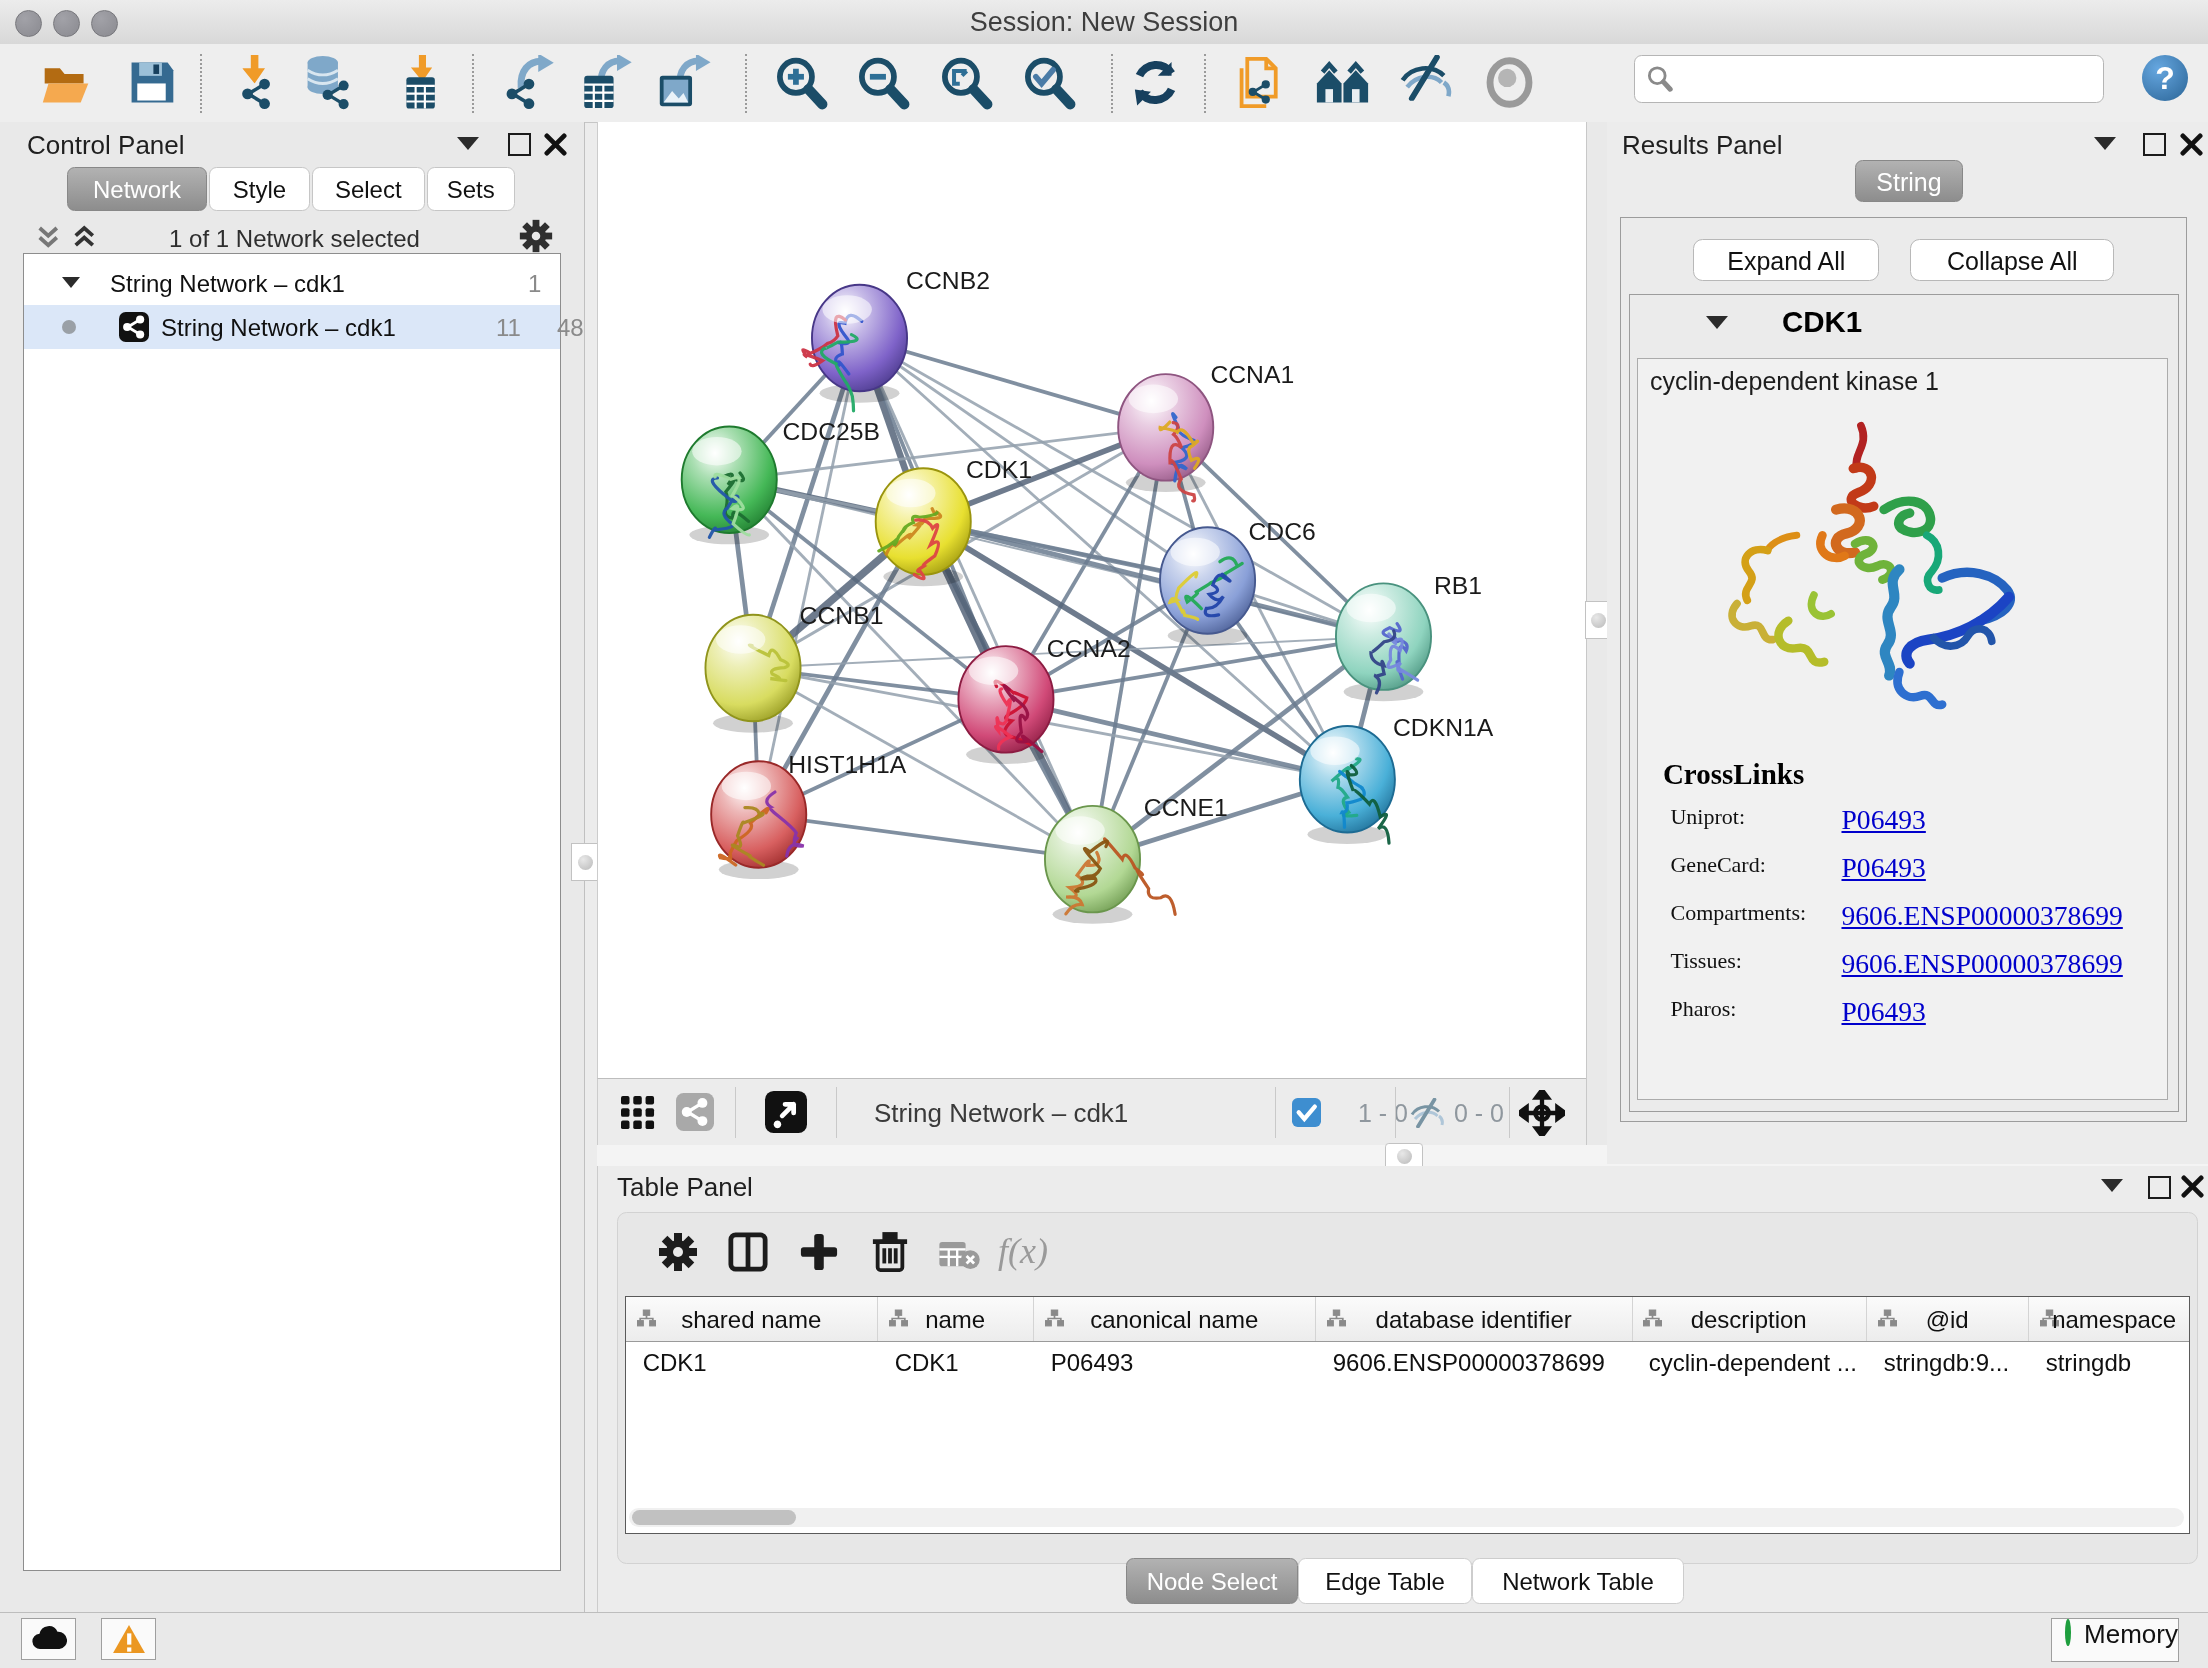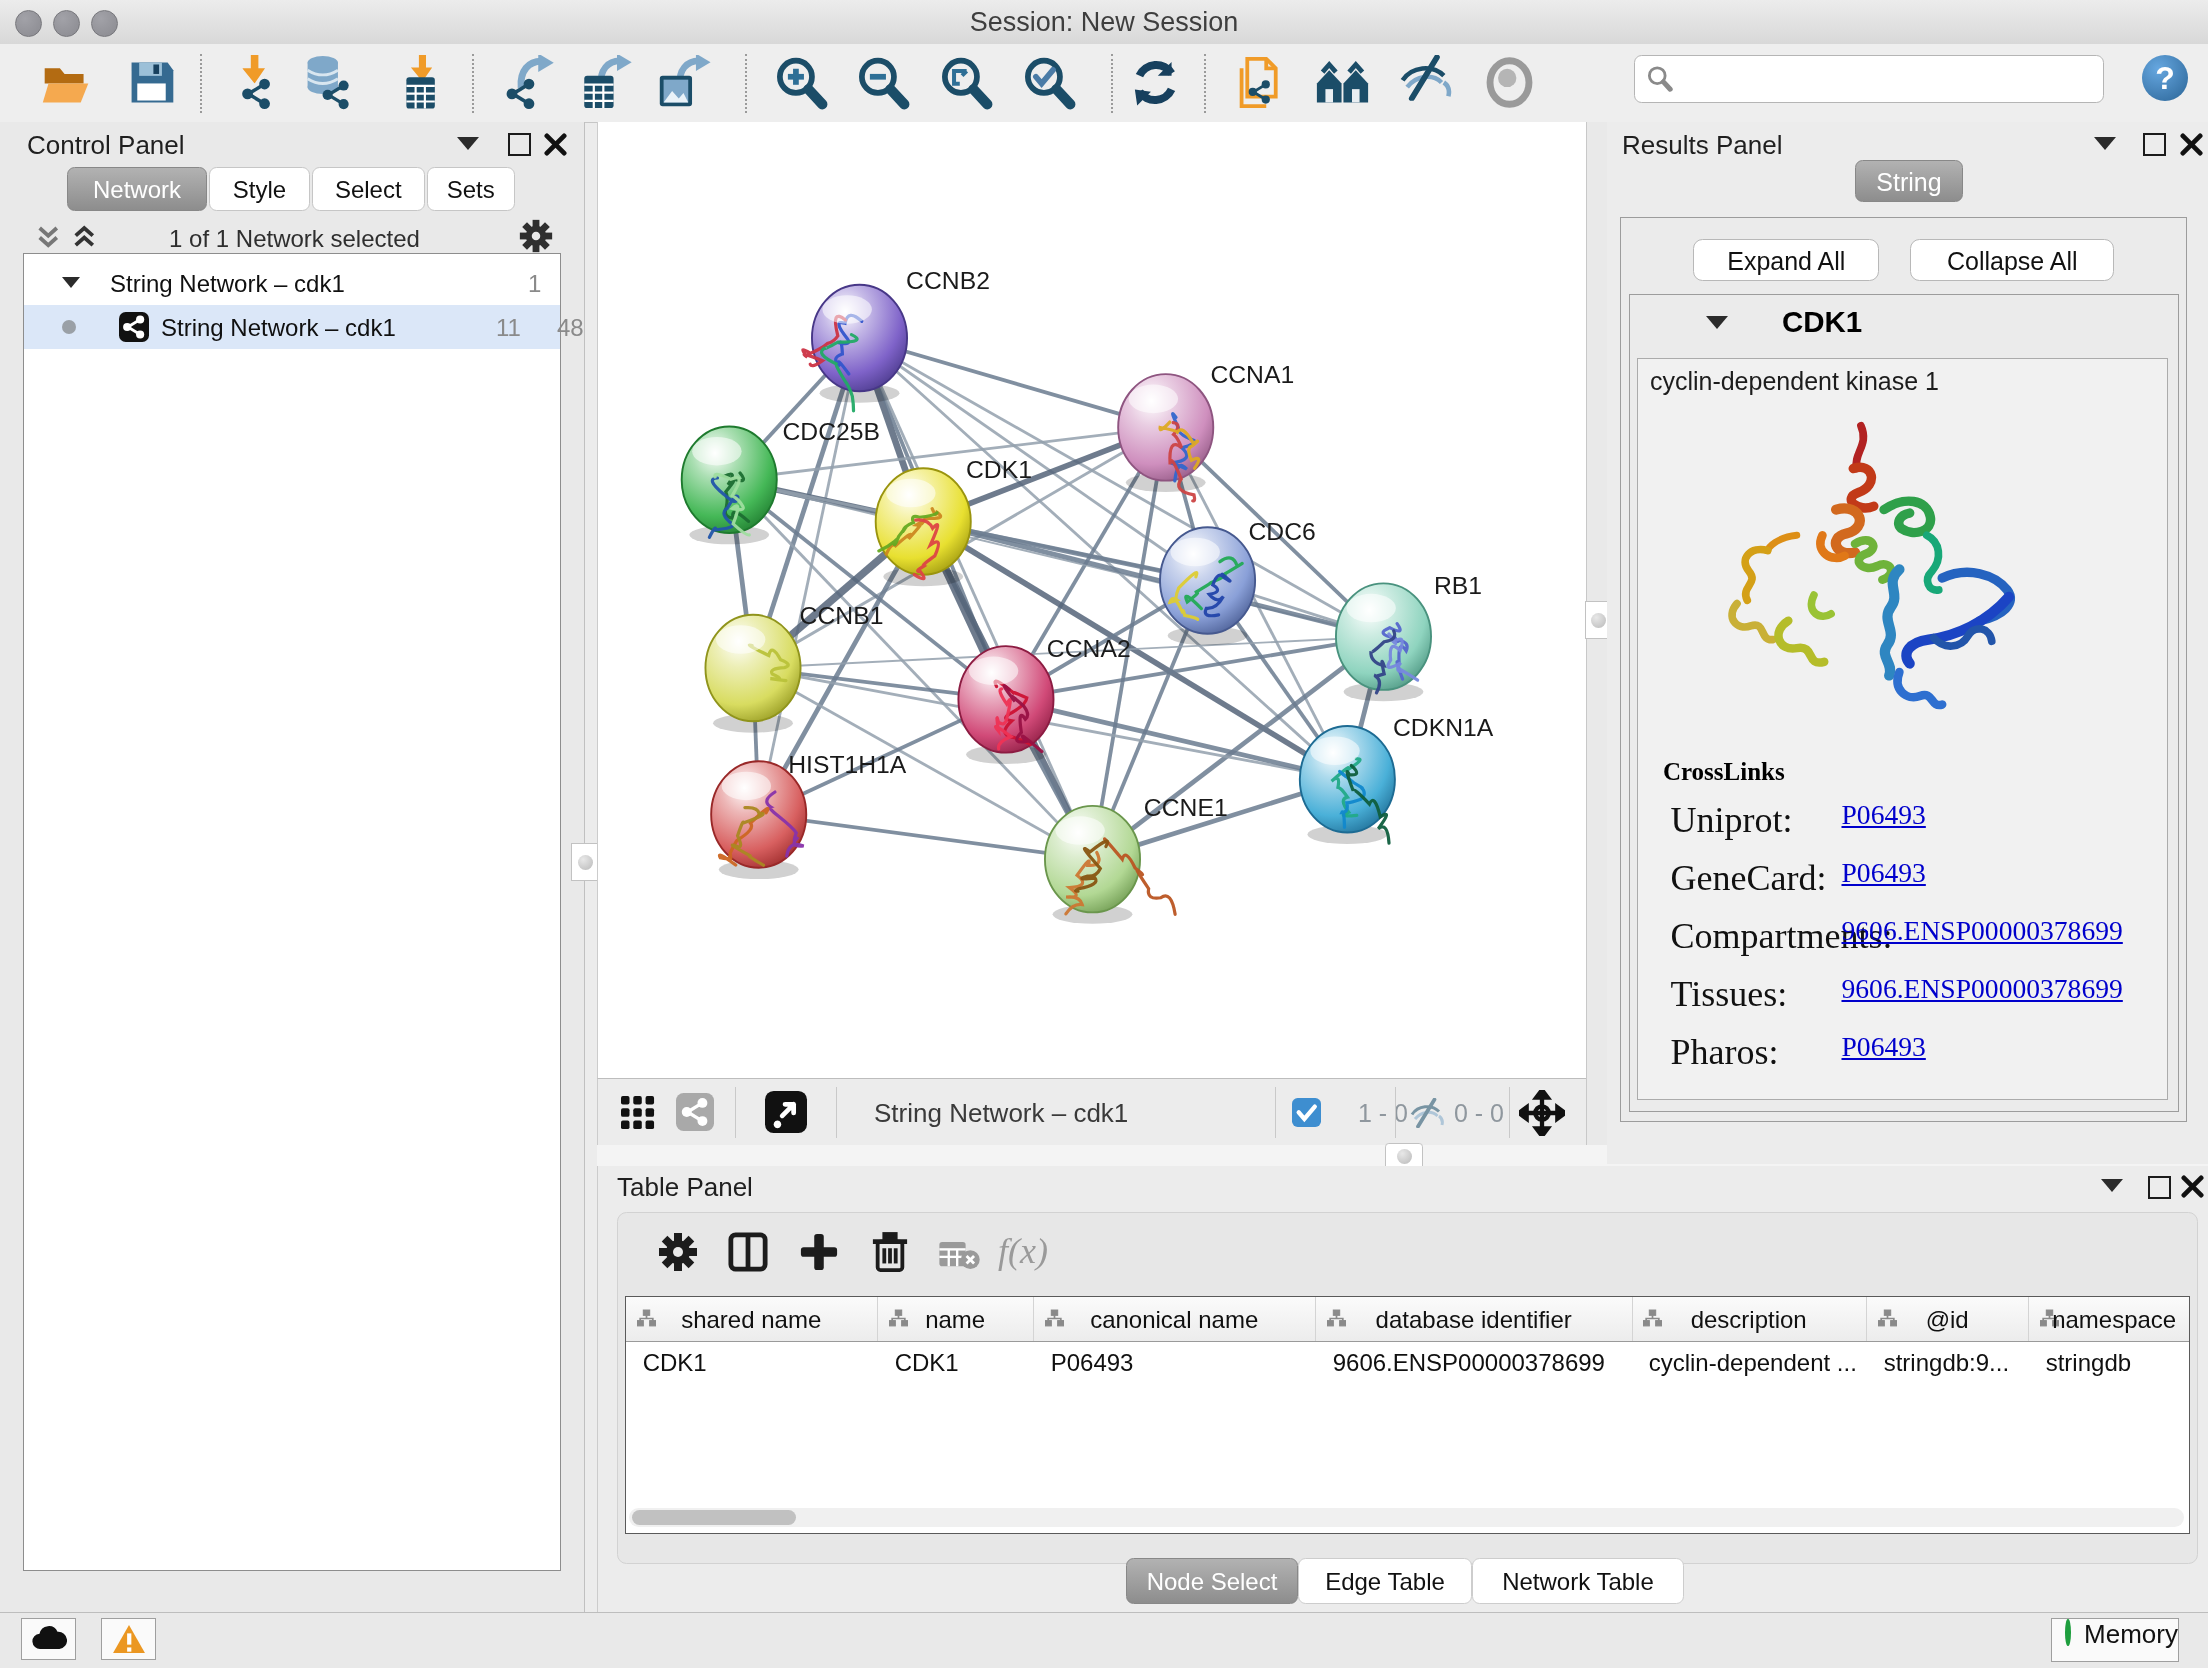--- a/index.html
+++ b/index.html
@@ -70,23 +70,23 @@
   #res-outer{left:13.3px;top:95px;width:567px;height:905px;background:#ebebeb;
     border:1.9px solid #9c9c9c;box-sizing:border-box;}
   .res-btn{position:absolute;top:21px;height:42px;background:#fff;border:1px solid #b8b8b8;
     border-radius:9.5px;font-size:25px;color:#111;text-align:center;line-height:42px;box-sizing:border-box;}
   #res-section{left:7.6px;top:76px;width:550px;height:818px;background:#ebebeb;
     border:1.9px solid #9c9c9c;box-sizing:border-box;}
   #res-inner{left:7.6px;top:63px;width:531px;height:742px;background:#f1f1f1;
     border:1px solid #ababab;box-sizing:border-box;}
   #gene-desc{left:11.4px;top:7.6px;font-size:25px;color:#1c1c1c;}
   #crosslinks{left:32px;top:399px;width:476px;font-family:"Liberation Serif",serif;}
-  #crosslinks h3{margin:0 0 13.3px -7.6px;font-size:25px;color:#000;}
+  #crosslinks h3{margin:0 0 13.3px -7.6px;font-size:29px;color:#000;}
   .cl-row{display:flex;margin-bottom:16px;}
-  .cl-label{width:171px;font-size:36px;color:#111;}
+  .cl-label{width:171px;font-size:22px;color:#111;}
   .cl-link{font-size:27.6px;color:#0000cc;text-decoration:underline;cursor:pointer;}
   
   #table-panel{left:597px;top:1166px;width:1611px;height:446px;background:#ececec;
     border-left:1px solid #ccc;}
   #tbl-container{left:19px;top:46px;width:1579px;height:350px;background:#e7e7e7;
     border-radius:9.5px;border:1px solid #d2d2d2;}
   .tt-ico{top:19px;cursor:pointer;}
   #tbl-box{left:6.7px;top:83px;width:1565px;height:238px;background:#fff;
     border:1.9px solid #5a5a5a;box-sizing:border-box;overflow:hidden;}
   #tbl-head{position:absolute;left:0;top:0;height:44px;width:1617px;

